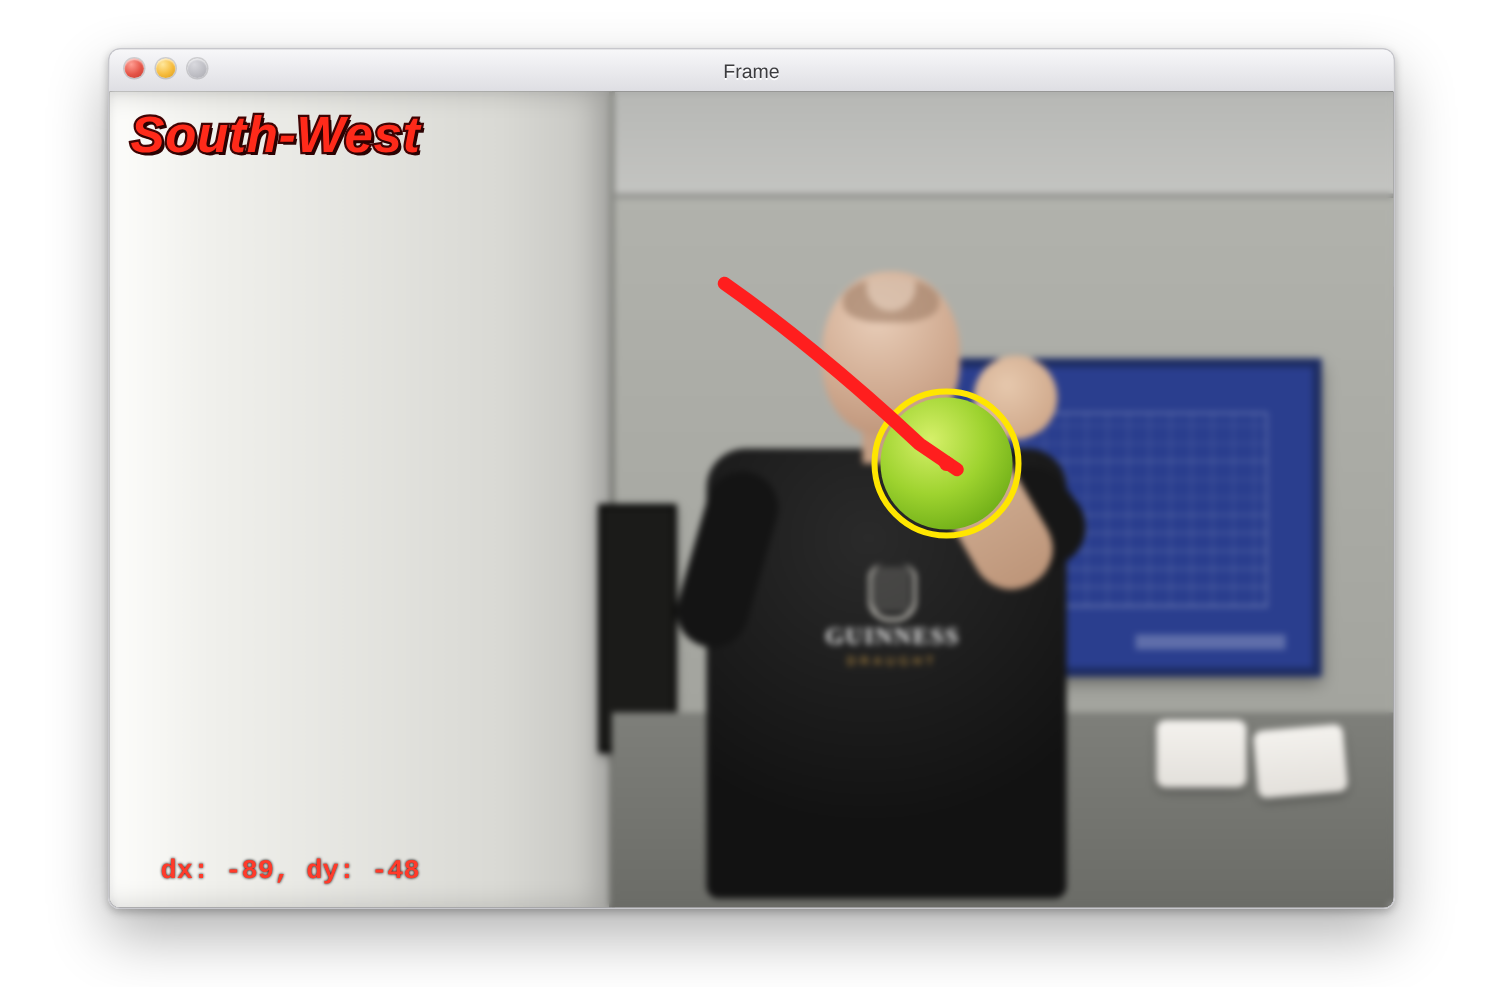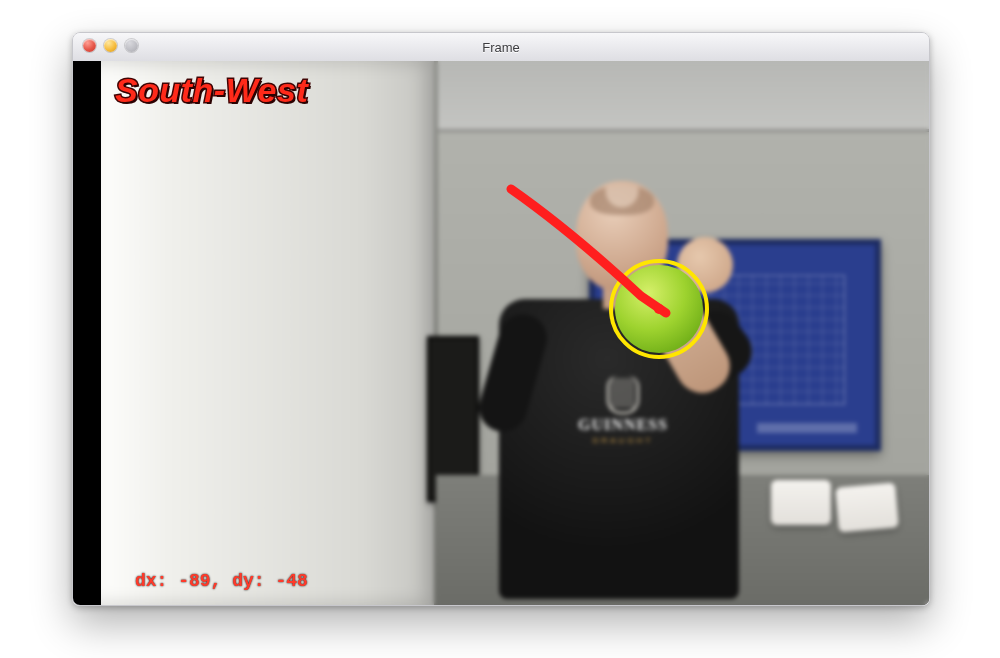--- a/index.html
+++ b/index.html
@@ -28,21 +28,21 @@
   .tl.zoom{background:radial-gradient(circle at 35% 30%,#d9d9de,#bfbfc5 55%,#a9a9af);}
   .title-text{font-size:13px;color:#3c3c3f;text-shadow:0 1px 0 #fff;}
 
   .content{
     position:absolute;left:0;top:28px;right:0;bottom:0;
     background:#000;
     overflow:hidden;
   }
 
   
-  .scene{position:absolute;inset:0;margin-left:28px;}
+  .scene{position:absolute;inset:0;}
   .ceiling{position:absolute;left:0;top:0;right:0;height:130px;background:linear-gradient(#b7b8b5,#cfcfcc);}
   .wall-left{position:absolute;left:0;top:0;width:335px;bottom:0;
     background:linear-gradient(90deg,#fdfdfb 0%,#f0f0ec 20%,#d9d9d4 78%,#c3c3bf 100%);
     box-shadow:inset -10px 0 18px rgba(0,0,0,.18);
   }
   .wall-right{position:absolute;left:335px;top:70px;right:0;bottom:0;background:linear-gradient(#b1b2ac,#9e9f99);}
   .ceil-seam{position:absolute;left:335px;right:0;top:68px;height:3px;background:rgba(0,0,0,.25);}
   .corner{position:absolute;left:333px;top:0;width:4px;bottom:0;background:linear-gradient(#8f908b,#6d6e69);}
   .small-frame{position:absolute;left:326px;top:275px;width:46px;height:160px;background:#1b1b19;border:3px solid #0c0c0b;box-shadow:0 2px 6px rgba(0,0,0,.4);}
   .blueprint{

